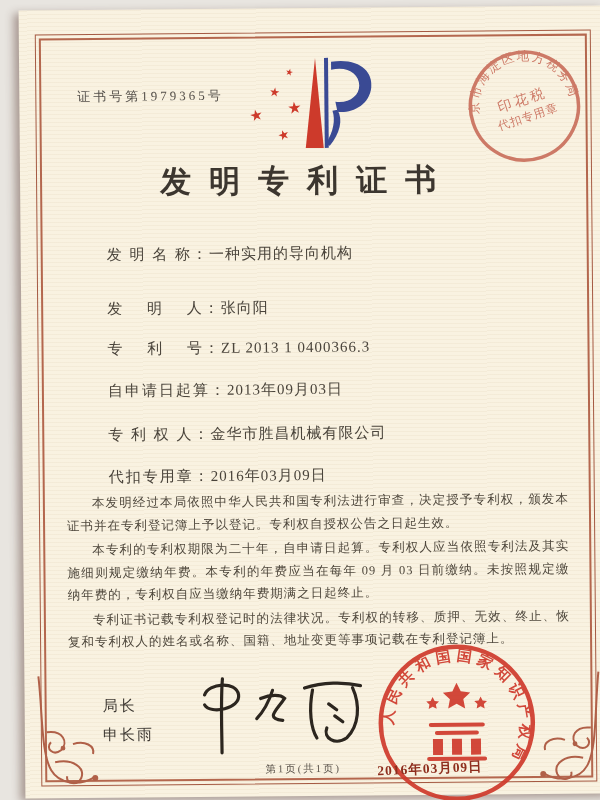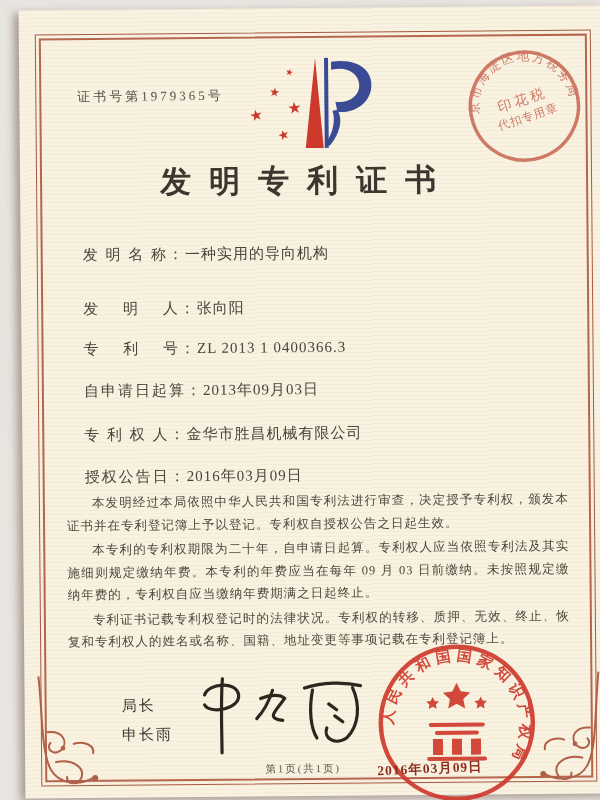--- a/index.html
+++ b/index.html
@@ -13,26 +13,26 @@
   .frame-outer{position:absolute;left:16px;top:24px;right:14px;bottom:12px;
     border:1px solid #a55a43;}
   .frame-inner{position:absolute;left:3px;top:3px;right:3px;bottom:3px;
     border:2px solid #b4674e;}
   .cert-no{position:absolute;left:58px;top:78px;font-size:13px;letter-spacing:3px;color:#55504a;}
   .logo{position:absolute;left:228px;top:48px;width:130px;height:96px;}
   .star{position:absolute;color:#cd3a2b;line-height:1;}
   .title{position:absolute;left:0;right:30px;top:152px;text-align:center;
     font-size:31px;font-weight:bold;letter-spacing:18px;color:#3c362f;text-indent:18px;}
   .field{position:absolute;left:62px;font-size:15px;color:#4a443b;letter-spacing:1px;white-space:nowrap;}
-  .field .lab{letter-spacing:2px;}
+  .field .lab{letter-spacing:2px;margin-left:24px;}
   .body-text{position:absolute;left:44px;right:40px;top:482px;color:#4e473c;
     font-size:12.5px;line-height:1.8;text-align:justify;}
   .body-text p{margin:0 0 2px 0;text-indent:2em;letter-spacing:1px;}
   .officer{position:absolute;left:78px;top:682px;font-size:15px;color:#3e3933;
-    font-family:"Liberation Sans","DejaVu Sans",sans-serif;line-height:1.9;letter-spacing:2px;margin-left:19px;}
+    font-family:"Liberation Sans","DejaVu Sans",sans-serif;line-height:1.9;letter-spacing:2px;}
   .signature{position:absolute;left:160px;top:652px;width:190px;height:100px;}
   .seal-top{position:absolute;left:443px;top:38px;width:124px;height:124px;
     transform:rotate(-18deg);opacity:.82;}
   .seal-bottom{position:absolute;left:346px;top:632px;width:172px;height:168px;opacity:.92;}
   .seal-date{position:absolute;left:352px;top:752px;width:160px;font-size:13.5px;
     color:#8e2e1e;letter-spacing:1px;transform:rotate(-2deg);font-weight:bold;white-space:nowrap;}
   .footer{position:absolute;left:0;right:30px;bottom:20px;text-align:center;
     font-size:10.5px;color:#5a534b;letter-spacing:2px;}
   .flourish{position:absolute;width:92px;height:116px;}
   .fl-bl{left:8px;bottom:8px;}
@@ -87,21 +87,21 @@
     <div class="field" style="top:330px;">
       <span class="lab">专　 利　 号：</span><span>ZL 2013 1 0400366.3</span>
     </div>
     <div class="field" style="top:372px;">
       <span class="lab">自申请日起算：</span><span>2013年09月03日</span>
     </div>
     <div class="field" style="top:416px;">
       <span class="lab">专 利 权 人：</span><span>金华市胜昌机械有限公司</span>
     </div>
     <div class="field" style="top:458px;">
-      <span class="lab">授权公告日：</span><span>2016年03月09日</span>
+      <span class="lab">代扣专用章：</span><span>2016年03月09日</span>
     </div>
 
     <div class="body-text">
       <p>本发明经过本局依照中华人民共和国专利法进行审查，决定授予专利权，颁发本证书并在专利登记簿上予以登记。专利权自授权公告之日起生效。</p>
       <p>本专利的专利权期限为二十年，自申请日起算。专利权人应当依照专利法及其实施细则规定缴纳年费。本专利的年费应当在每年 09 月 03 日前缴纳。未按照规定缴纳年费的，专利权自应当缴纳年费期满之日起终止。</p>
       <p>专利证书记载专利权登记时的法律状况。专利权的转移、质押、无效、终止、恢复和专利权人的姓名或名称、国籍、地址变更等事项记载在专利登记簿上。</p>
     </div>
 
     <div class="officer">
       <div>局长</div>

